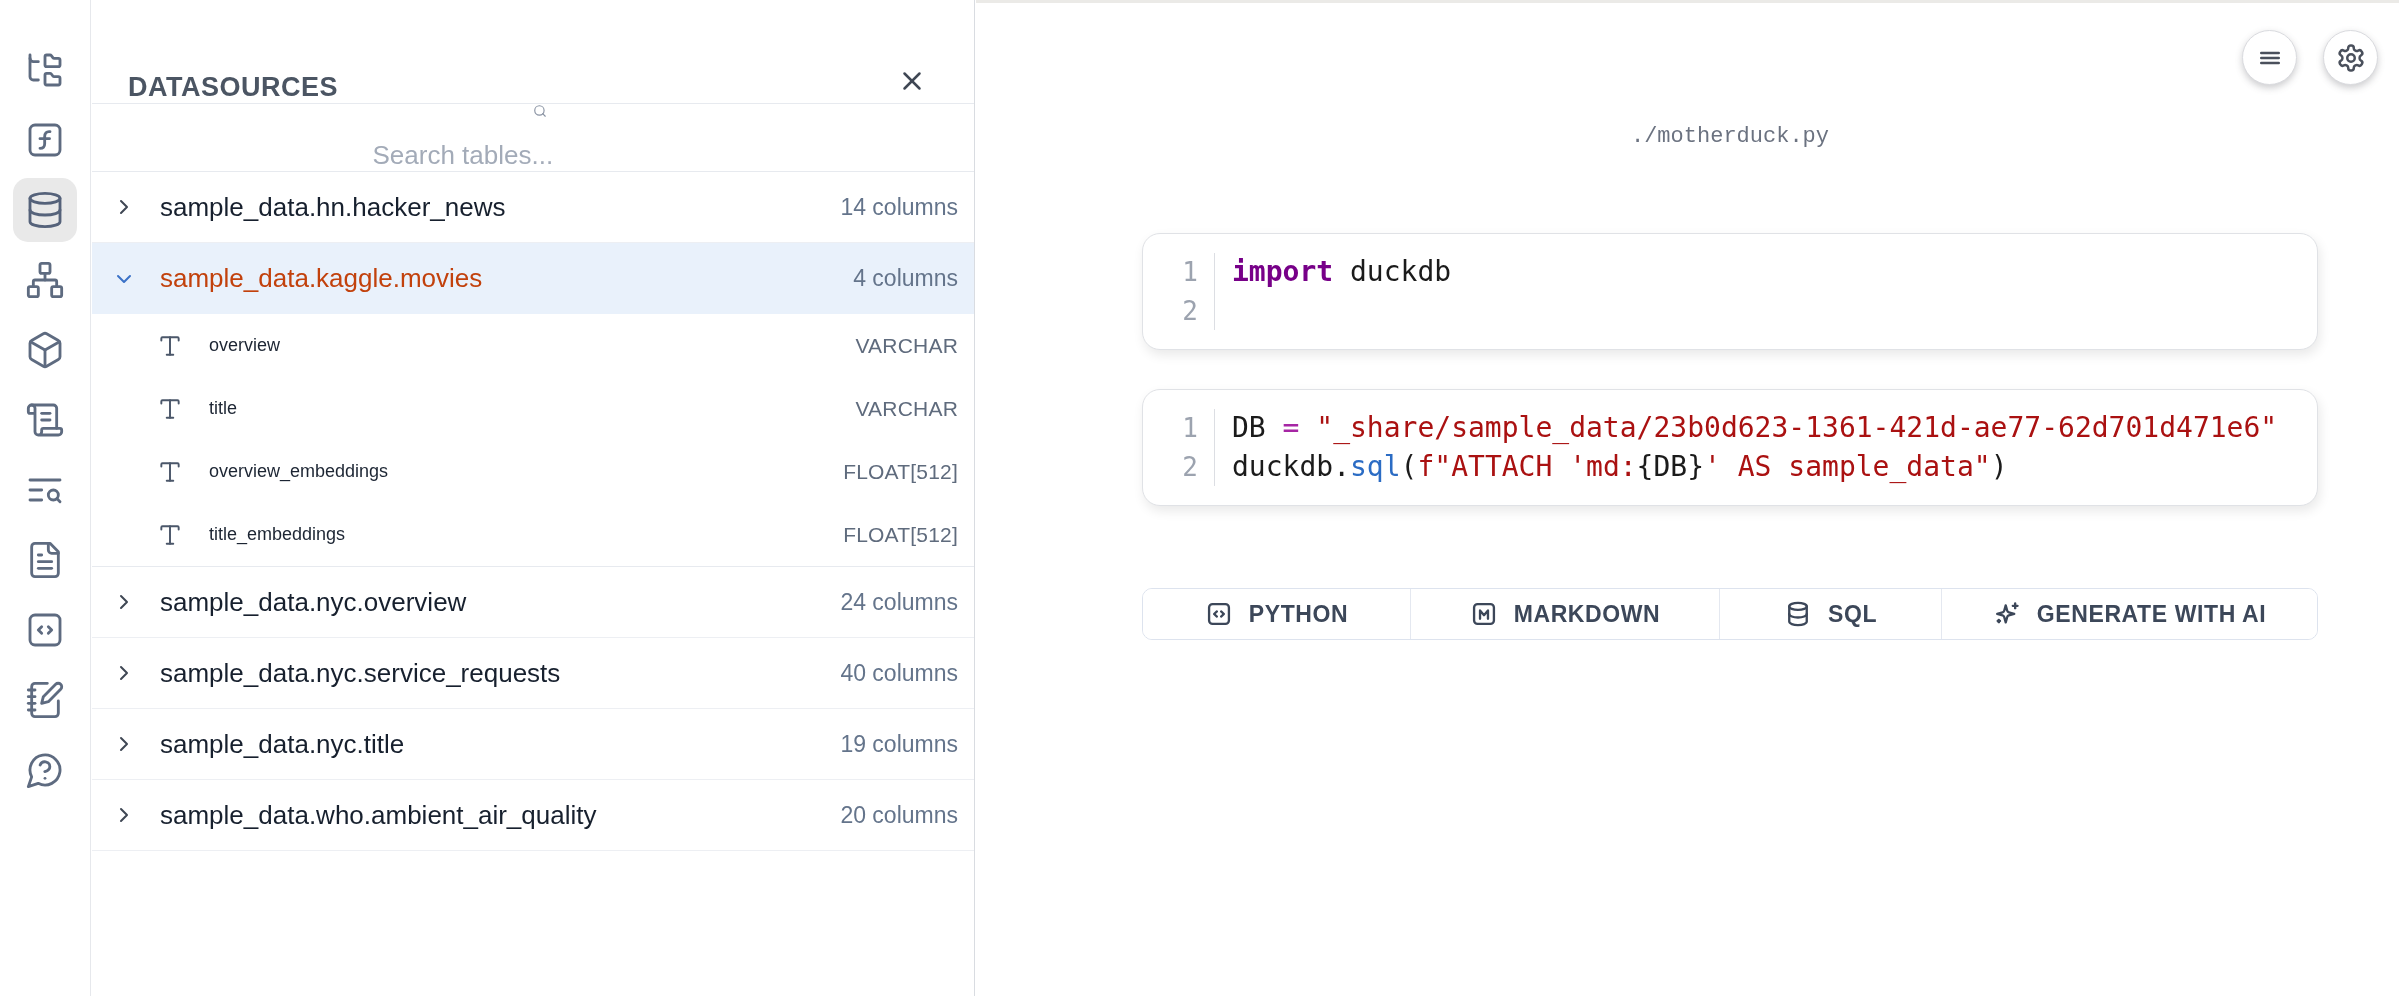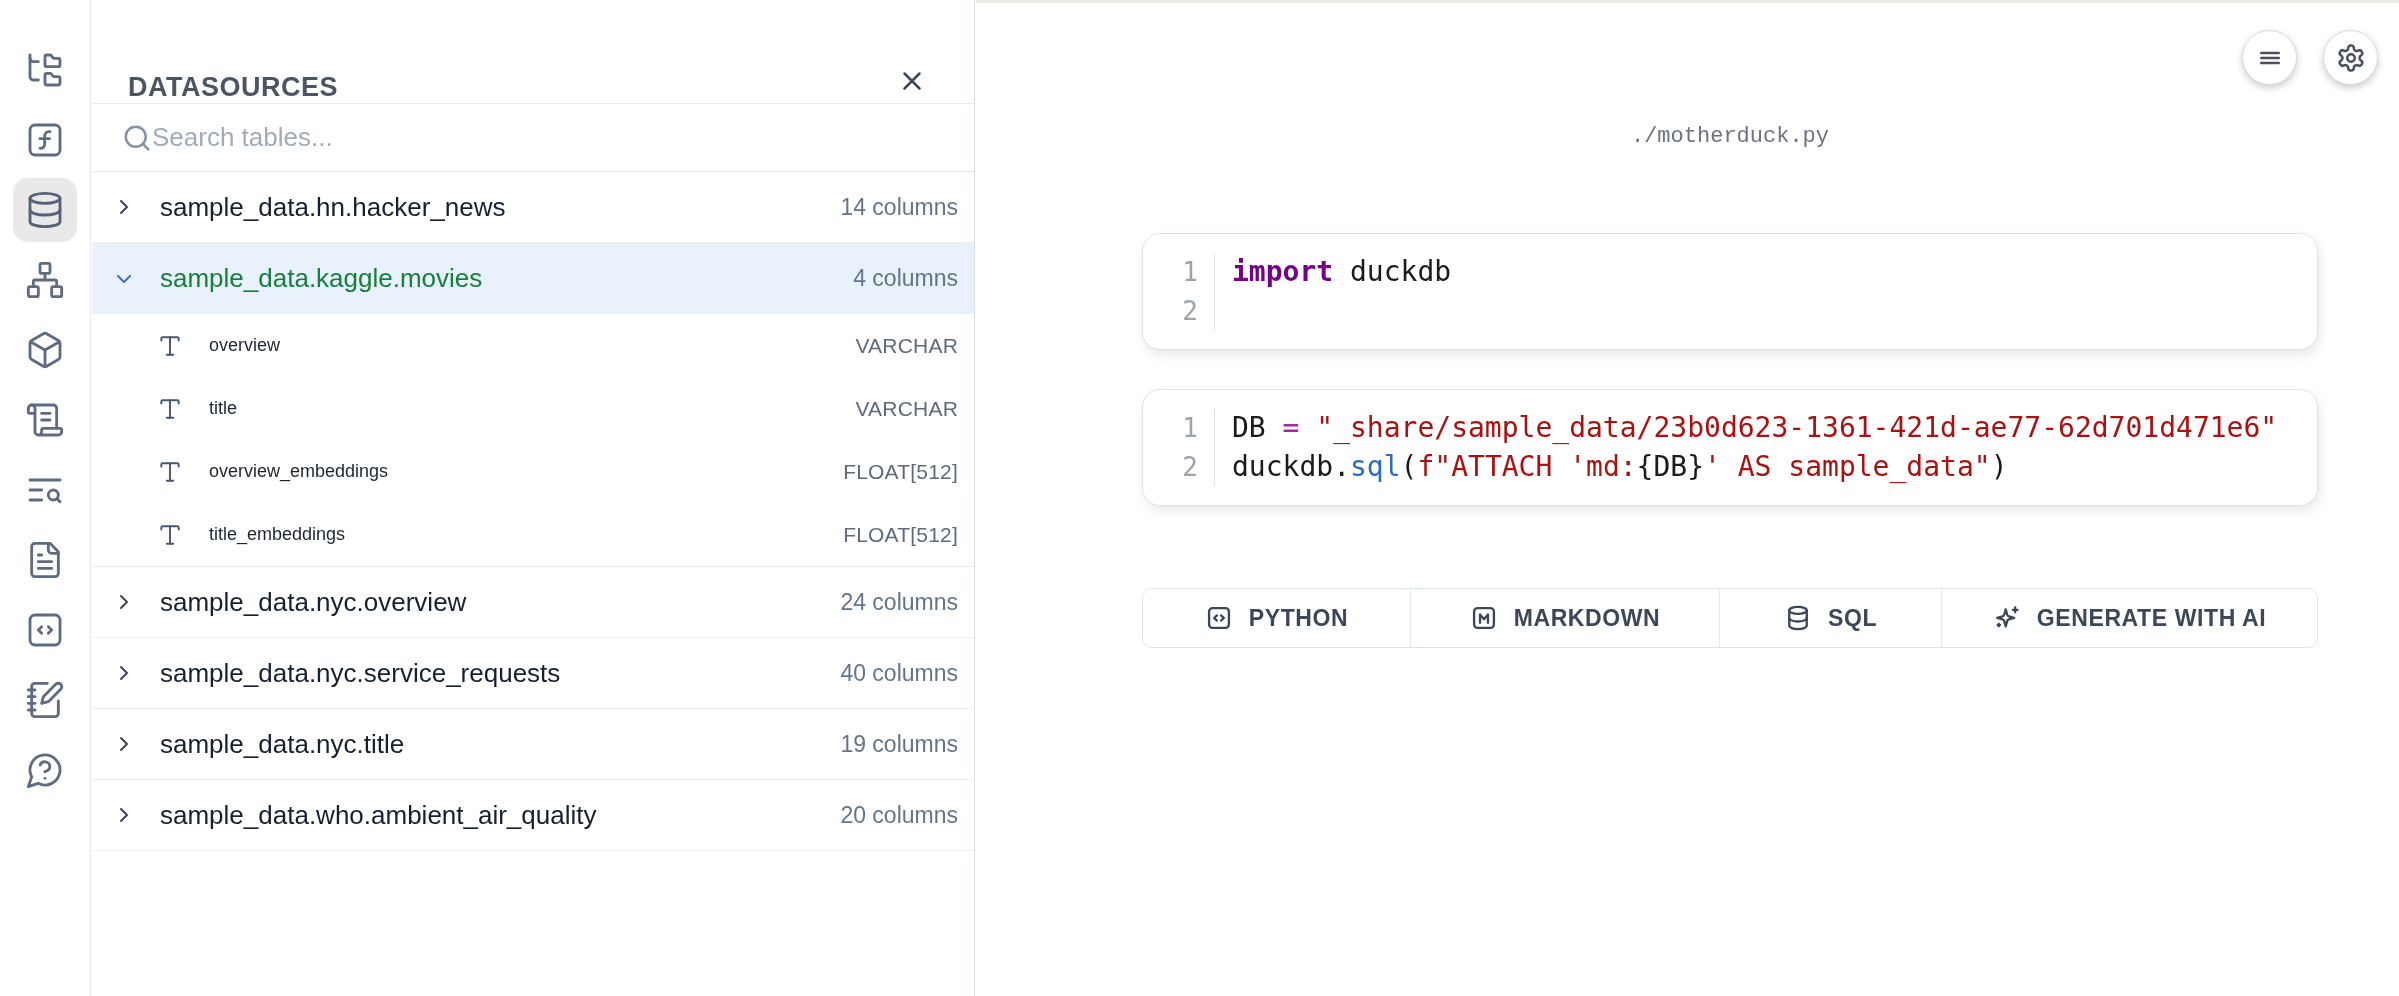--- a/index.html
+++ b/index.html
@@ -24,37 +24,37 @@
   .panel { position:absolute; left:92px; top:0; width:883px; height:996px;
            border-right:1px solid #d9dce1; background:#fff; }
   .panel-header { height:104px; display:flex; align-items:flex-end;
                   padding:0 40px 0 36px; border-bottom:1px solid #e7eaef; }
   .panel-title { font-size:27px; font-weight:700; letter-spacing:.5px; color:#4b5563; }
   .close-btn { margin-left:auto; width:44px; height:44px; display:flex; align-items:center;
                justify-content:center; cursor:pointer; }
   .close-btn svg { width:30px; height:30px; stroke:#3f4754; stroke-width:2; fill:none;
                    stroke-linecap:round; }
 
-  .search-row { height:68px; display:flex; align-items:center; 
-                padding:0 16px 0 30px; border-bottom:1px solid #e7eaef; }
+  .search-row { height:68px; display:flex; align-items:center; gap:22px;
+                padding:0 16px 0 30px; border-bottom:1px solid #e7eaef;flex-direction:column; }
   .search-row svg { width:30px; height:30px; stroke:#8a93a3; stroke-width:2; fill:none;
                     stroke-linecap:round; }
   .search-input { flex:1; border:none; outline:none; font-size:26px; color:#1f2937;
                   font-family:"Liberation Sans", sans-serif; background:transparent; }
   .search-input::placeholder { color:#a3abb8; }
 
   .t-row { height:71px; display:flex; align-items:center; gap:20px;
            padding:0 16px 0 20px; border-bottom:1px solid #edeff3; cursor:pointer; }
   .t-row .chev { width:24px; height:24px; flex:0 0 24px; }
   .t-row .chev svg { width:24px; height:24px; stroke:#3f4754; stroke-width:2; fill:none;
                      stroke-linecap:round; stroke-linejoin:round; }
   .t-row .t-name { font-size:26px; color:#17202e; margin-left:4px; }
   .t-row .t-count { margin-left:auto; font-size:23px; color:#64748b; }
   .t-row.selected { background:#e9f1fb; border-bottom:none; }
-  .t-row.selected .t-name { color:#15803d; }
+  .t-row.selected .t-name { color:#c2410c; }
   .t-row.selected .chev svg { stroke:#3b72c7; }
 
   .cols-group { border-bottom:1px solid #e7eaef; }
   .c-row { height:63px; display:flex; align-items:center; gap:12px;
            padding:0 16px 0 65px; cursor:pointer; }
   .c-row .ticon svg { width:26px; height:26px; stroke:#4b576a; stroke-width:1.8; fill:none;
                       stroke-linecap:round; stroke-linejoin:round; }
   .c-row .c-name { font-size:18px; color:#1c2533; margin-left:14px; }
   .c-row .c-type { margin-left:auto; font-size:21px; color:#5f6b7d; letter-spacing:.2px; }
 
@@ -86,21 +86,21 @@
                 font-size:26px; line-height:38.5px; color:#9ca3af; }
   .code-area { padding-left:17px; cursor:text; }
   .code-line { font-family:"DejaVu Sans Mono","Liberation Mono",monospace;
                font-size:28px; line-height:38.5px; white-space:pre; color:#1b1b1b; }
   .tok-kw   { color:#770088; font-weight:700; }
   .tok-str  { color:#aa1111; }
   .tok-op   { color:#a626a4; }
   .tok-prop { color:#2b6cc4; }
   .tok-pl   { color:#1b1b1b; }
 
-  .add-bar { position:absolute; top:588px; left:166px; width:1176px; height:60px;
+  .add-bar { position:absolute; top:588px; left:166px; width:1176px; height:52px;
              background:#fff; border:1px solid #dde3ee; border-radius:10px;
              display:flex; overflow:hidden; }
   .add-btn { display:flex; align-items:center; justify-content:center; gap:16px;
              border-right:1px solid #e4e8f0; cursor:pointer; background:#fff; }
   .add-btn:last-child { border-right:none; }
   .add-btn.b1 { flex:0 0 268px; }
   .add-btn.b2 { flex:0 0 309px; }
   .add-btn.b3 { flex:0 0 222px; }
   .add-btn.b4 { flex:1; }
   .add-btn svg { width:28px; height:28px; stroke:#3c4759; stroke-width:2; fill:none;

